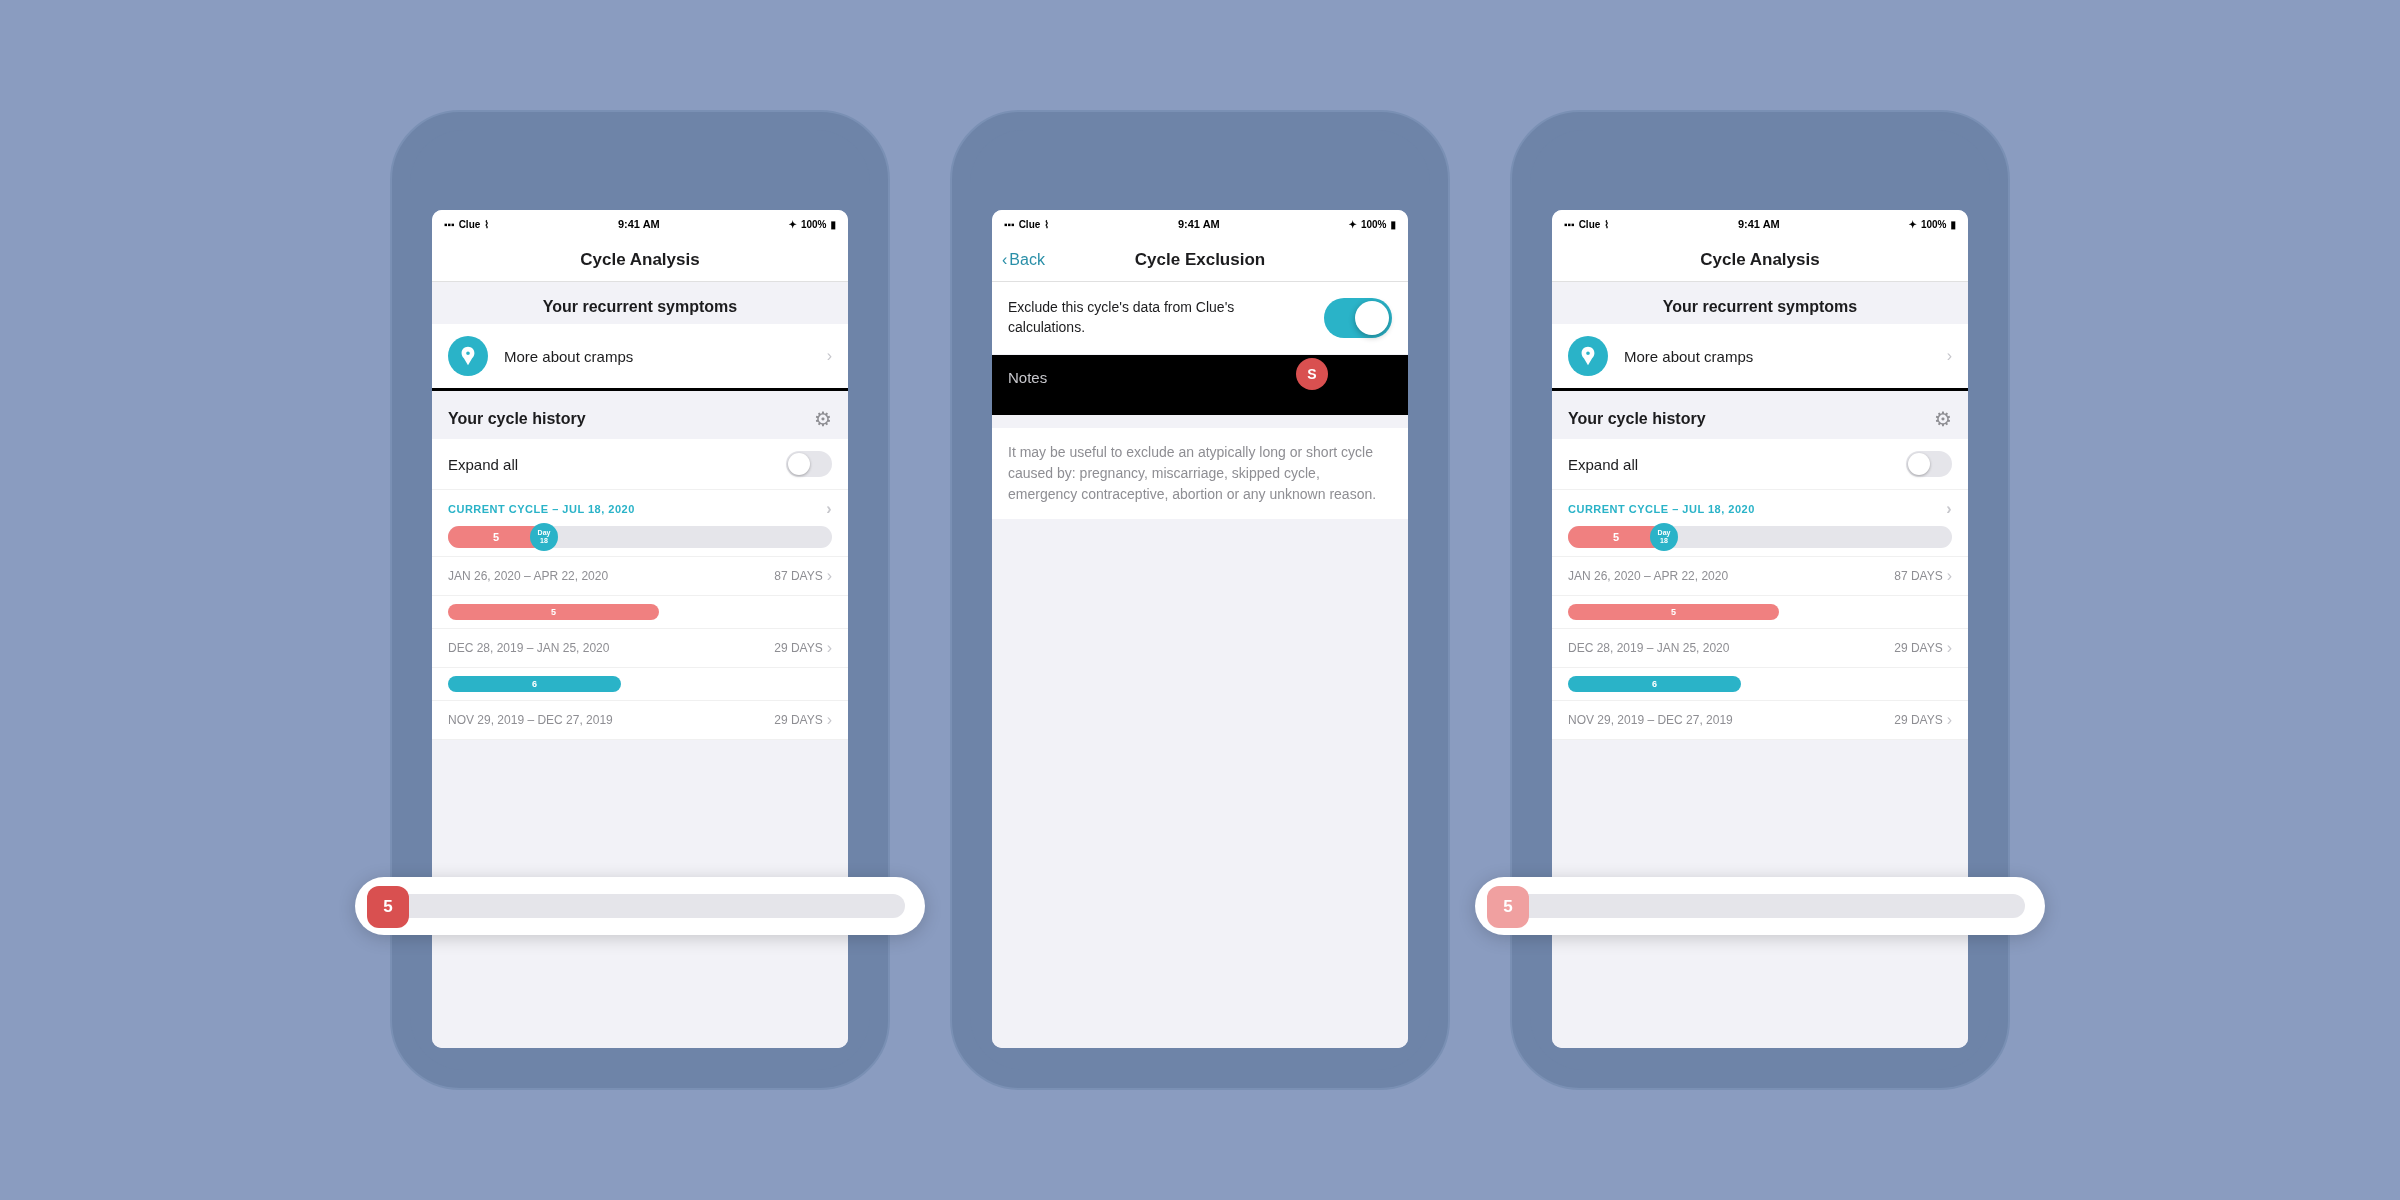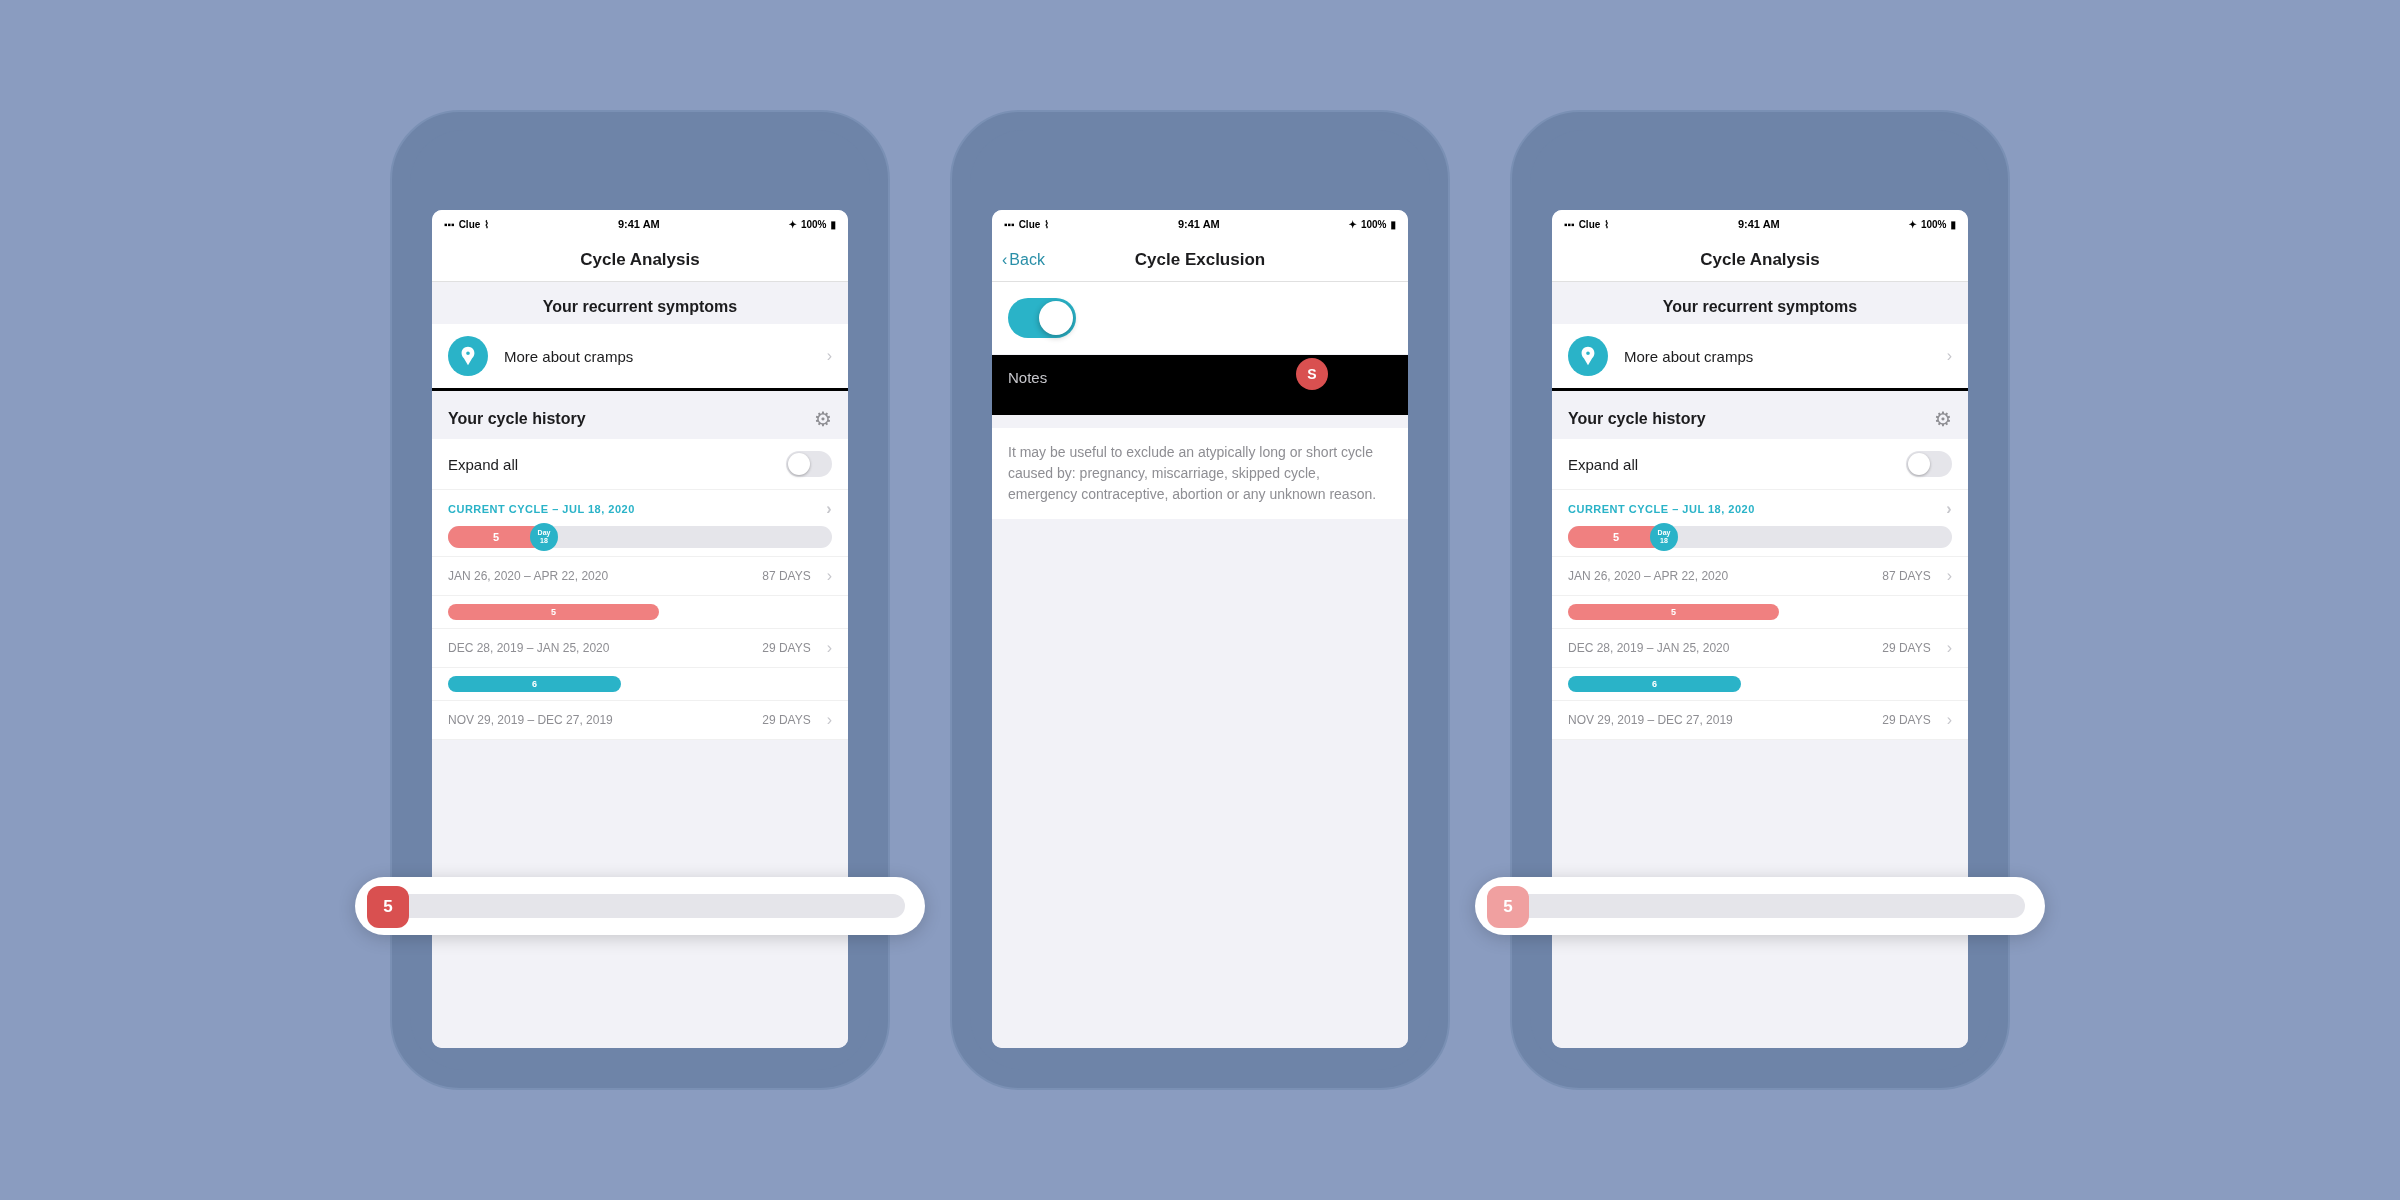--- a/index.html
+++ b/index.html
@@ -283,21 +283,21 @@
     .cycle-date-text {
       font-size: 12px;
       color: #8e8e93;
     }
 
     .cycle-days {
       font-size: 12px;
       color: #8e8e93;
       display: flex;
       align-items: center;
-      gap: 16px;
+      gap: 4px;
     }
 
     
     .exclusion-content {
       background: #f2f2f7;
     }
 
     .toggle-row {
       background: white;
       padding: 16px;
@@ -488,20 +488,21 @@
         <div class="nav-bar">
           <div class="nav-back">
             <span>‹</span>
             <span>Back</span>
           </div>
           <span class="nav-title">Cycle Exclusion</span>
         </div>
 
         <div class="content exclusion-content">
           <div class="toggle-row">
+            <span class="toggle-label">Exclude this cycle's data from Clue's calculations.</span>
             <div class="big-toggle">
               <div class="big-toggle-knob"></div>
             </div>
           </div>
 
           <div style="position:absolute; top:148px; right:80px; width:32px; height:32px; background:#d95050; border-radius:50%; display:flex; align-items:center; justify-content:center; color:white; font-size:14px; font-weight:700; z-index:10;">S</div>
           <div class="notes-area">
             <span class="notes-placeholder">Notes</span>
           </div>
           <div style="height:12px; background:#f2f2f7;"></div>

